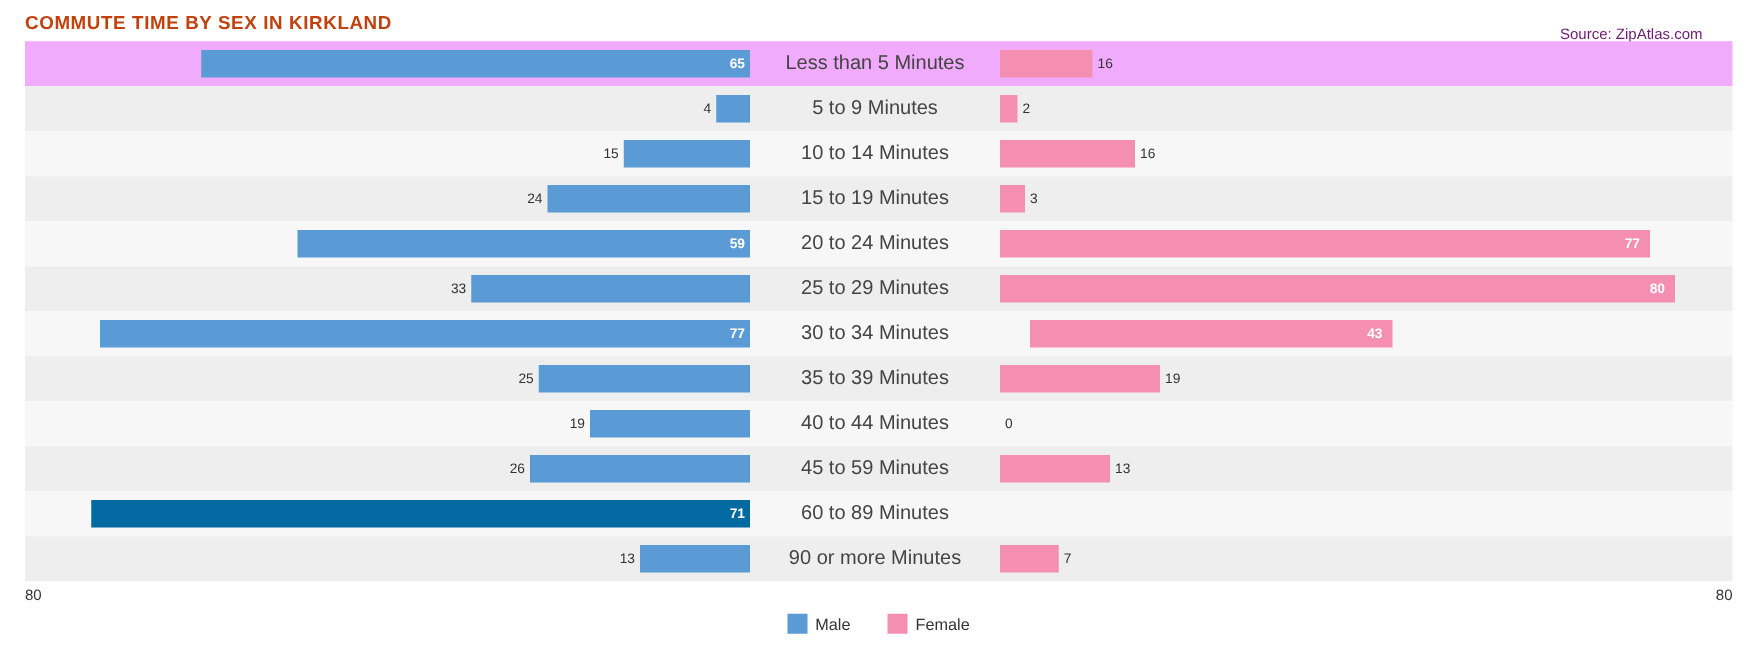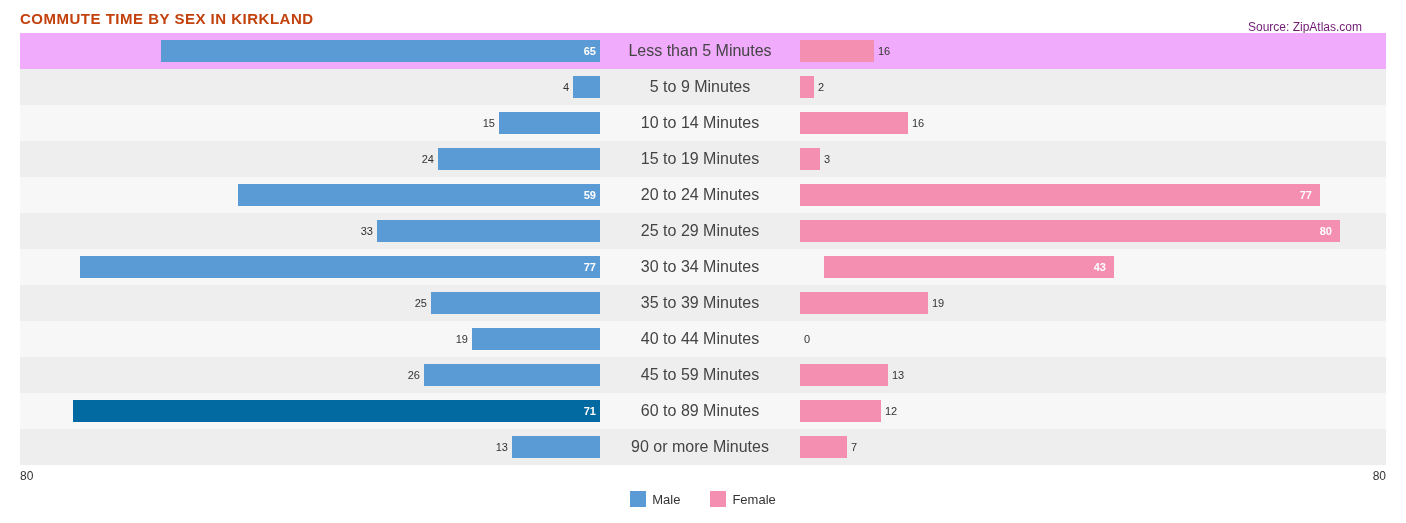--- a/index.html
+++ b/index.html
@@ -260,24 +260,20 @@
           <span class="outside-label-female">13</span>
         </div>
       </div>
       <div class="bar-row" style="background: rgb(247, 247, 247);">
         <div class="left-section">
           <div class="bar-male" style="width: 527px; background: #0369a1;">
             <span class="bar-label-male">71</span>
           </div>
         </div>
         <div class="label-section">60 to 89 Minutes</div>
-        <div class="right-section">
-          <div class="bar-female" style="width: 81px; background: rgb(244, 143, 177);"></div>
-          <span class="outside-label-female">12</span>
-        </div>
       </div>
       <div class="bar-row" style="background: rgb(238, 238, 238);">
         <div class="left-section">
           <span class="outside-label-male">13</span>
           <div class="bar-male" style="width: 88px; background: rgb(91, 155, 213);"></div>
         </div>
         <div class="label-section">90 or more Minutes</div>
         <div class="right-section">
           <div class="bar-female" style="width: 47px; background: rgb(244, 143, 177);"></div>
           <span class="outside-label-female">7</span>

